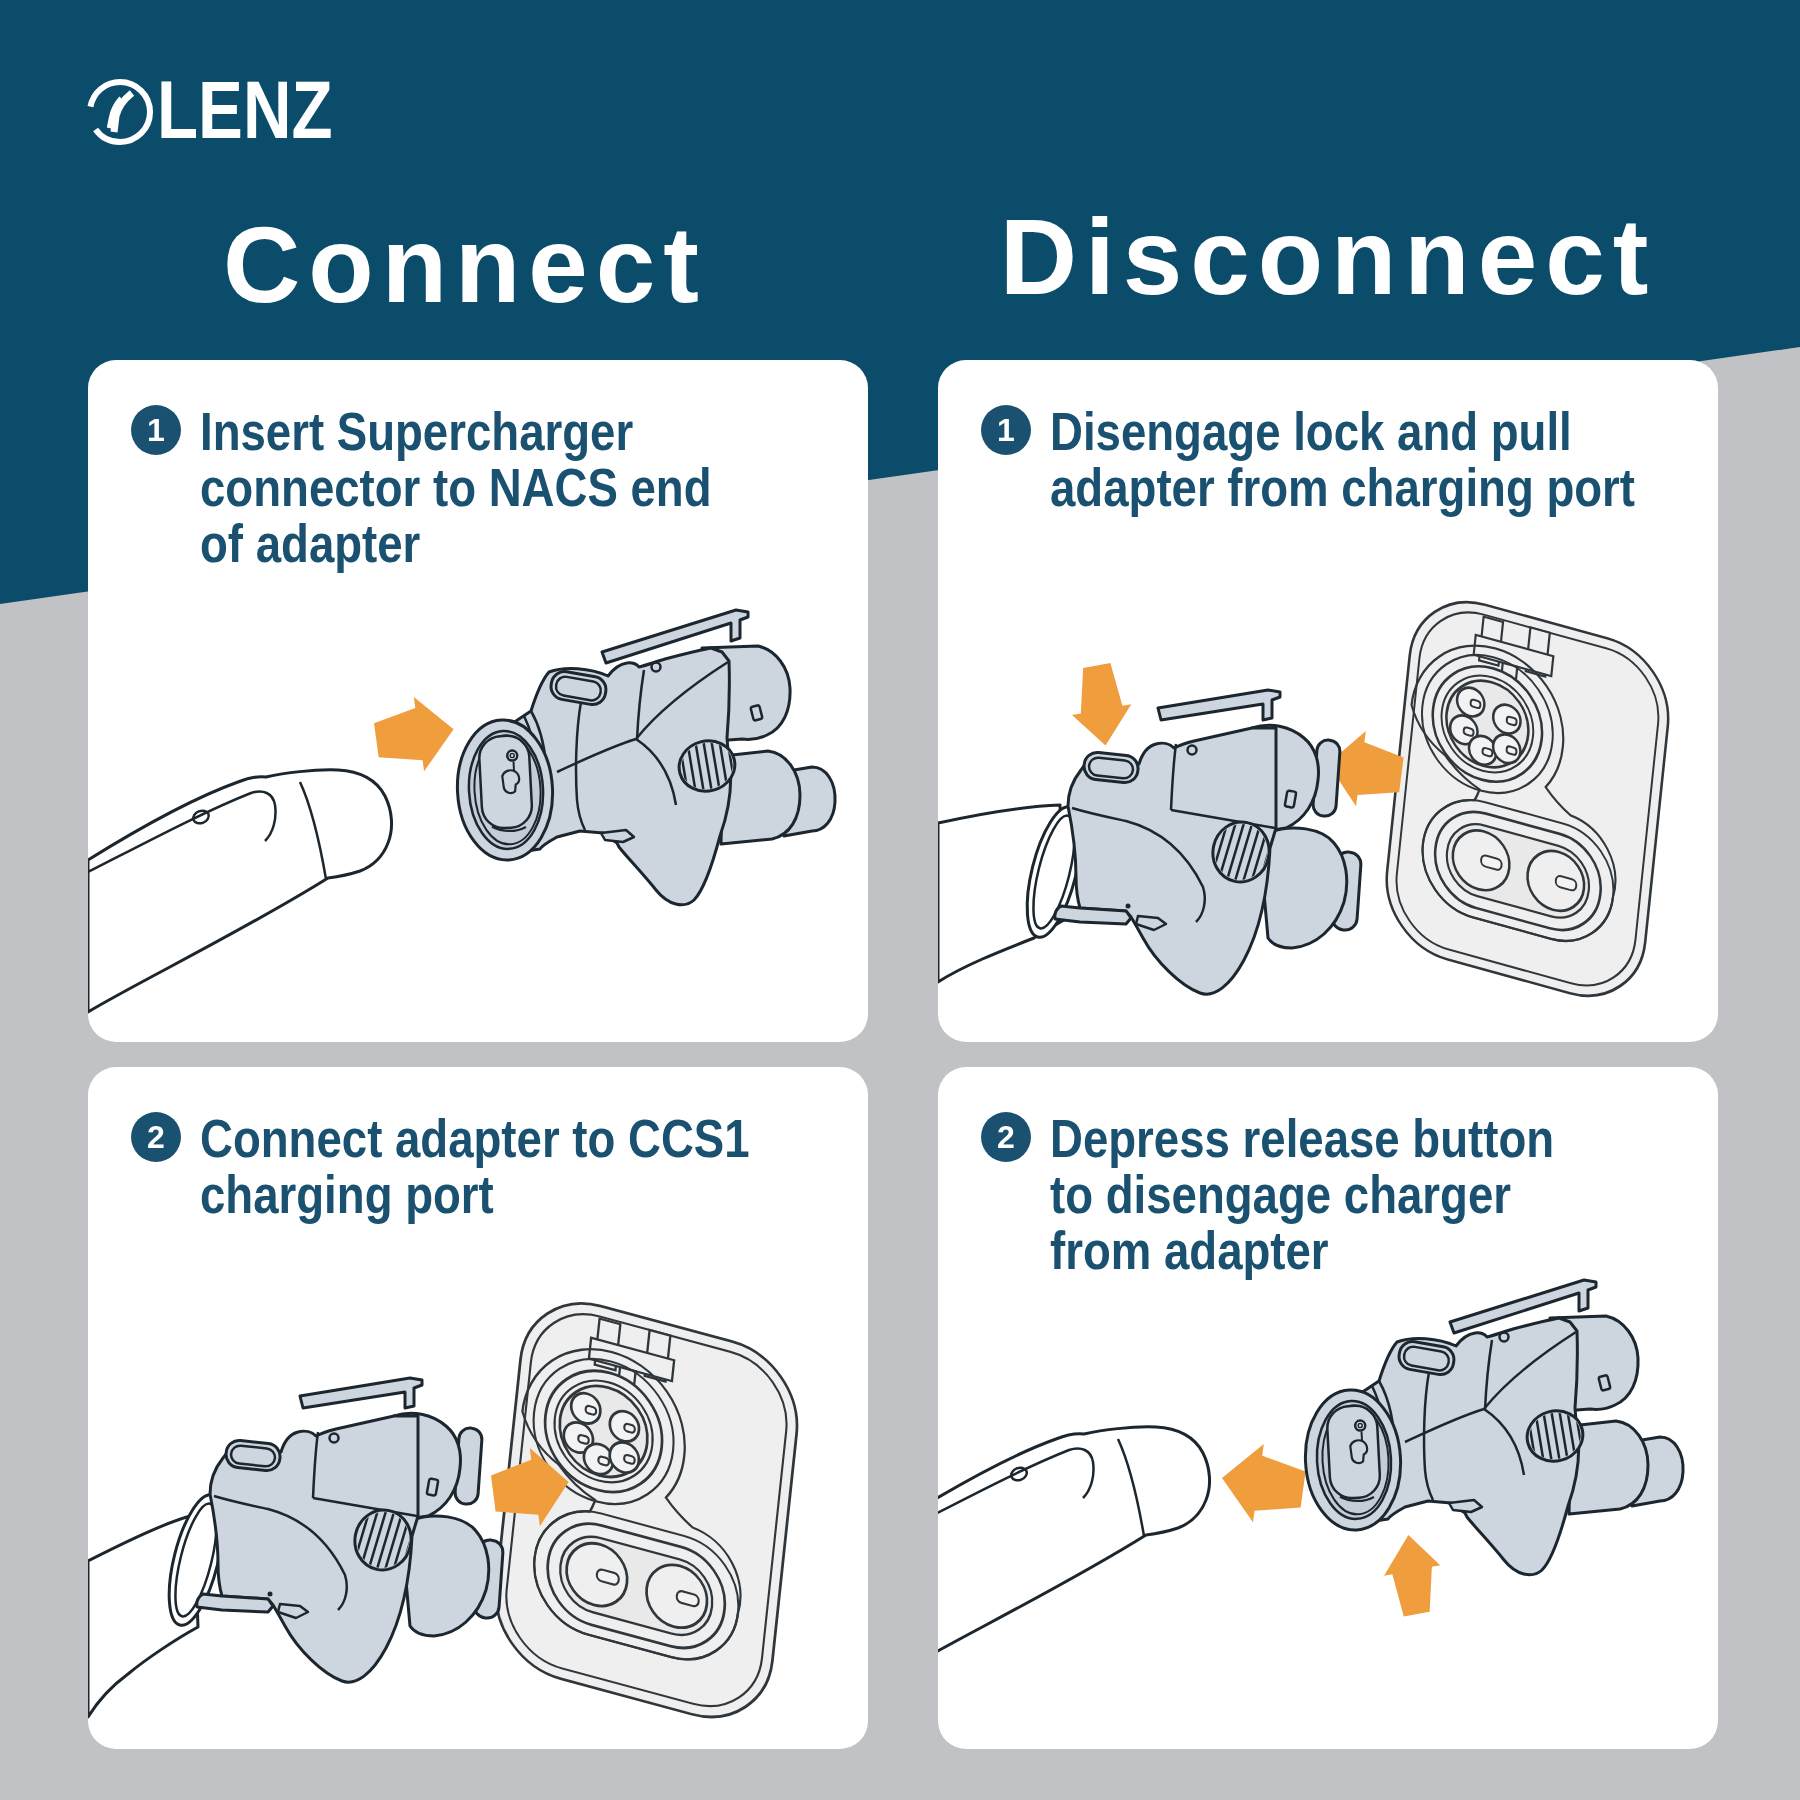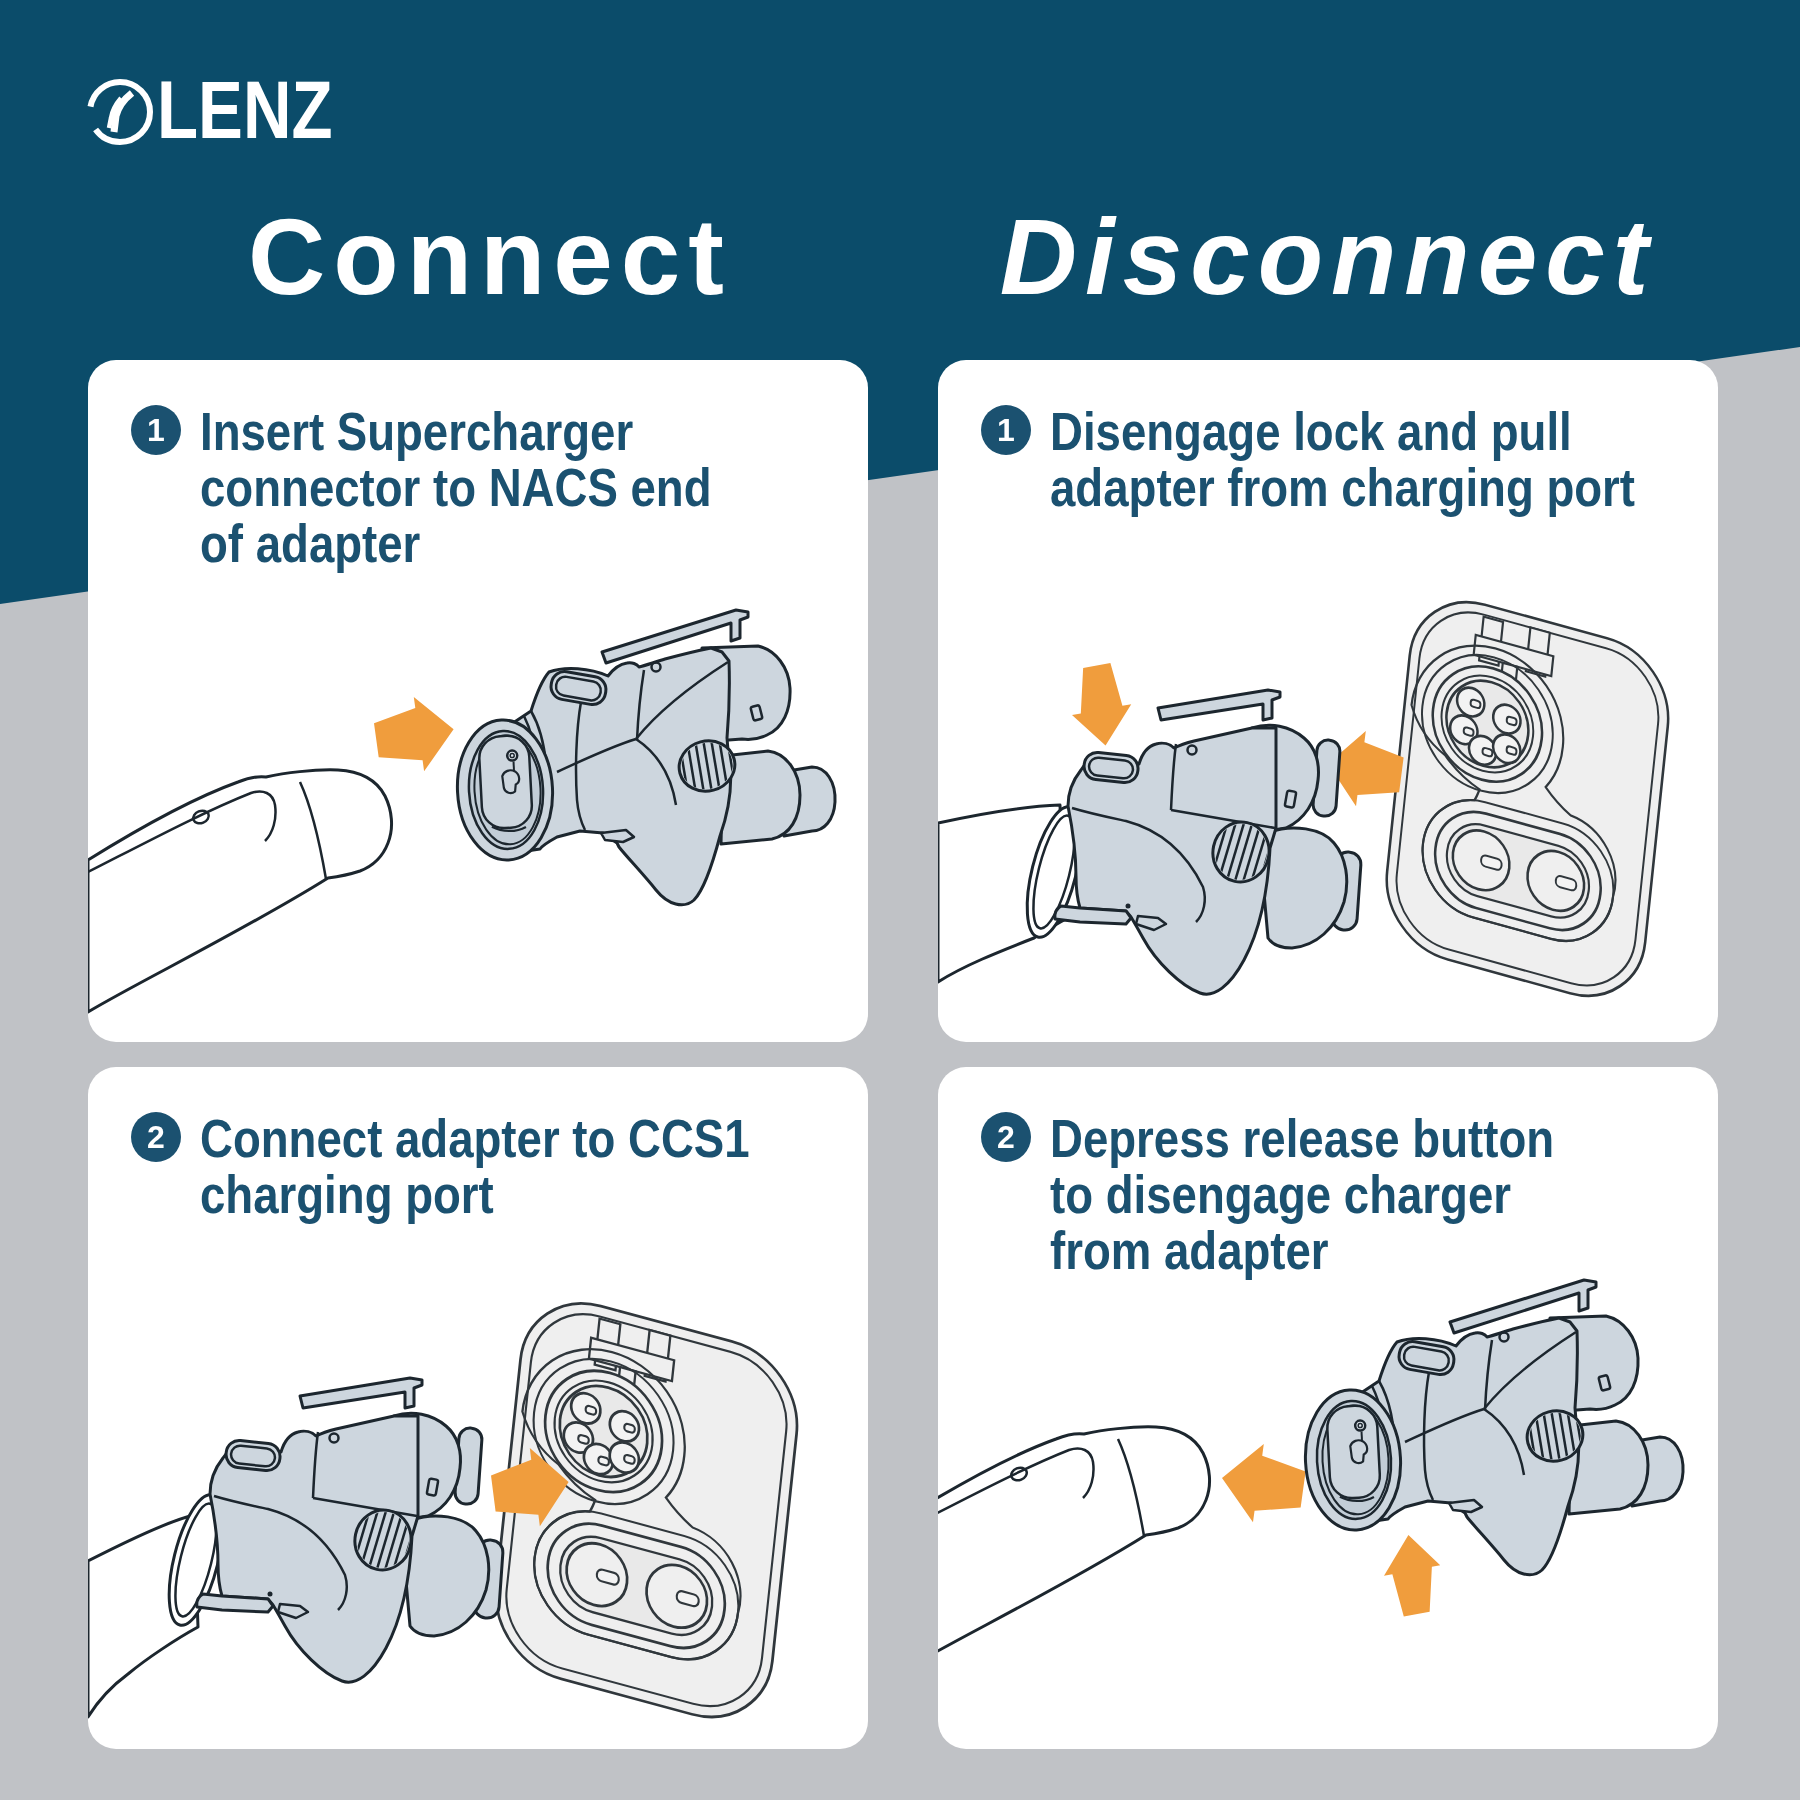--- a/index.html
+++ b/index.html
@@ -23,22 +23,22 @@
 
 <svg class="logo" viewBox="0 0 260 72">
   <g stroke="#fff" fill="none">
     <circle cx="35" cy="36" r="30" stroke-width="6" stroke-dasharray="164.5 24" stroke-dashoffset="89"></circle>
     <path d="M47,17 C38,24 33,32 31,40 L29,56" stroke-width="7"></path>
     <path d="M36,22 C30,29 27,36 26,42 L24,52" stroke-width="4.5"></path>
   </g>
   <text x="72" y="62" font-size="82" font-weight="bold" fill="#fff" transform="scale(0.82,1)" transform-origin="72 0">LENZ</text>
 </svg>
 
-<div class="h1" style="left:100px;">Connect</div>
-<div class="h1" style="left:938px;font-style:italic;">Disconnect</div>
+<div class="h1" style="left:75px;margin-top:8px;">Connect</div>
+<div class="h1" style="left:938px;">Disconnect</div>
 
 <div class="card" style="left:88px;top:360px;">
   <div class="badge" style="left:43px;top:45px;">1</div>
   <div class="cap" style="left:112px;top:44px;">Insert Supercharger<br>connector to NACS end<br>of adapter</div>
   <svg class="ill" viewBox="0 0 780 682">
     <use href="#arrowR" x="286" y="337" width="80" height="74"></use>
     <use href="#handle" x="0" y="400"></use>
     <use href="#adapterN" x="352" y="230"></use>
   </svg>
 </div>

